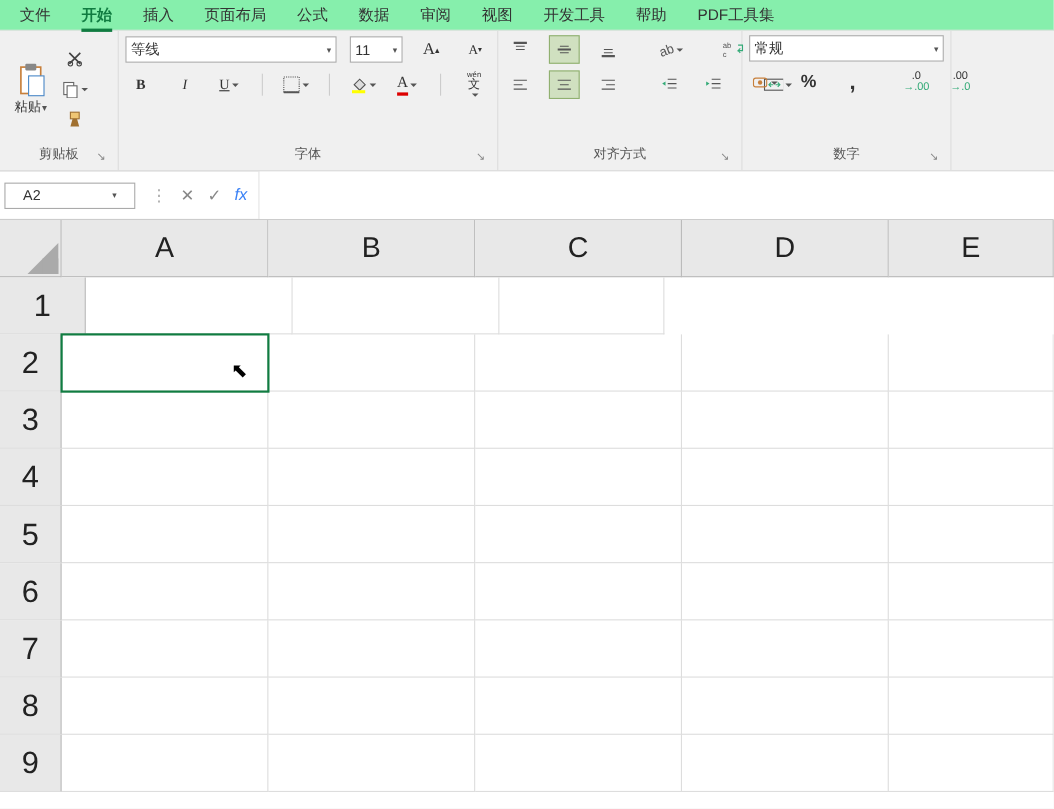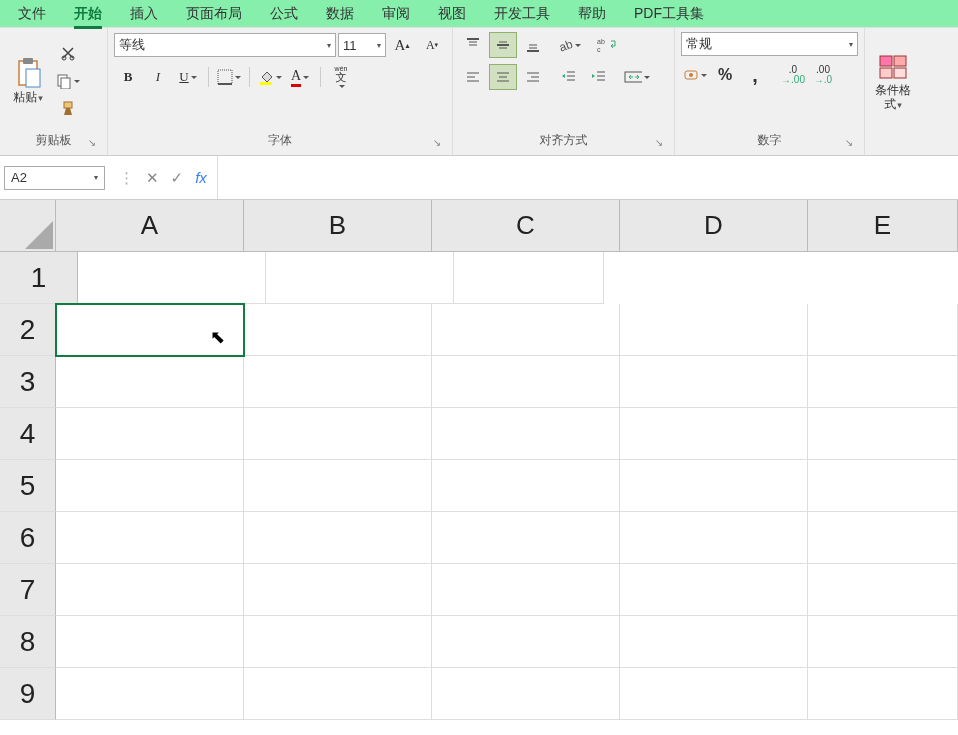--- a/index.html
+++ b/index.html
@@ -10,29 +10,29 @@
 .menu-item.active::after{content:"";position:absolute;left:14px;right:14px;bottom:-2px;height:3px;background:#107c41}
 .ribbon{display:flex;background:#f0f0f0;height:128px;border-bottom:1px solid #ccc}
 .ribbon-group{display:flex;flex-direction:column;padding:4px 6px;position:relative;border-right:1px solid #ddd}
 .ribbon-group.last{border-right:none}
 .group-content{flex:1;display:flex;gap:4px;align-items:flex-start}
 .group-label{text-align:center;font-size:12px;color:#555;padding:2px 0;position:relative}
 .dlg-launcher{position:absolute;right:2px;bottom:2px;width:14px;height:14px;font-size:10px;color:#888;cursor:pointer;display:flex;align-items:center;justify-content:center}
 .btn-large{display:flex;flex-direction:column;align-items:center;justify-content:center;width:44px;height:100%;cursor:pointer;gap:2px}
 .btn-large .lbl{font-size:12px;text-align:center;line-height:1.1}
 .btn-col{display:flex;flex-direction:column;gap:2px;justify-content:center;height:100%}
-.btn-row{display:flex;gap:2px}
+.btn-row{display:flex;gap:12px}
 .icon-btn{width:28px;height:26px;display:flex;align-items:center;justify-content:center;cursor:pointer;border:1px solid transparent}
 .icon-btn.sel{background:#d0e0c0;border-color:#90b070}
 .drop::after{content:"";margin-left:2px;border:3px solid transparent;border-top-color:#555;position:relative;top:2px}
 .combo{height:24px;border:1px solid #aaa;background:#fff;font-size:13px;padding:0 4px;display:flex;align-items:center;justify-content:space-between;cursor:pointer}
 .combo .arr{font-size:8px;color:#555}
 svg{display:block}
 .formula-row{display:flex;align-items:center;height:44px;background:#fff;border-bottom:1px solid #ccc}
-.name-box{width:101px;height:24px;border:1px solid #aaa;margin:0 4px;display:flex;align-items:center;justify-content:space-between;padding:0 6px;background:#fff}
+.name-box{width:119px;height:24px;border:1px solid #aaa;margin:0 4px;display:flex;align-items:center;justify-content:space-between;padding:0 16px;background:#fff}
 .name-box .arr{font-size:8px;color:#555}
 .fx-btns{display:flex;gap:12px;padding:0 10px;height:100%;align-items:center;color:#888;border-right:1px solid #ddd}
 .fx-btns span{cursor:pointer;font-size:15px}
 .fx-label{font-style:italic;color:#3b82f6;font-size:13px}
 .formula-input{flex:1;height:100%;padding:0 8px;outline:none;border:none;background:#fff}
 .sheet{display:flex;flex-direction:column;background:#fff;height:calc(735px - 28px - 128px - 44px)}
 .col-headers{display:flex;height:52px}
 .corner{width:78px;height:52px;background:#e8e8e8;border-right:1px solid #bbb;border-bottom:1px solid #bbb;position:relative}
 .corner::after{content:"";position:absolute;right:2px;bottom:2px;border:14px solid transparent;border-right-color:#aaa;border-bottom-color:#aaa}
 .col-h{flex:0 0 188px;background:#e8e8e8;border-right:1px solid #bbb;border-bottom:1px solid #bbb;display:flex;align-items:center;justify-content:center;font-size:26px;color:#222}
@@ -257,34 +257,20 @@
           </div>
         <div class="icon-btn" style="font-size:10px;flex-direction:column;line-height:1">
             <span>.00</span>
             <span style="color:#3a7">→.0</span>
           </div>
       </div>
     </div>
     <div class="group-label"><span>数字</span><span class="dlg-launcher">↘</span></div>
   </div>
 
-  <div class="ribbon-group last" style="flex:1">
-    <div class="group-content">
-      <div class="btn-large">
-        <svg width="30" height="28">
-            <rect x="2" y="2" width="12" height="10" fill="#f7a" stroke="#933"></rect>
-            <rect x="16" y="2" width="12" height="10" fill="#faa" stroke="#933"></rect>
-            <rect x="2" y="14" width="12" height="10" fill="#fcc" stroke="#933"></rect>
-            <rect x="16" y="14" width="12" height="10" fill="#fdd" stroke="#933"></rect>
-          </svg>
-        <span class="lbl"><span>条件格式</span><span class="caret">▾</span></span>
-      </div>
-    </div>
-    <div class="group-label">&nbsp;</div>
-  </div>
 
 </div>
 
 <div class="formula-row">
   <div class="name-box">
       <span>A2</span>
       <span class="arr">▾</span>
     </div>
   <div class="fx-btns">
     <span style="color:#aaa">⋮</span>

